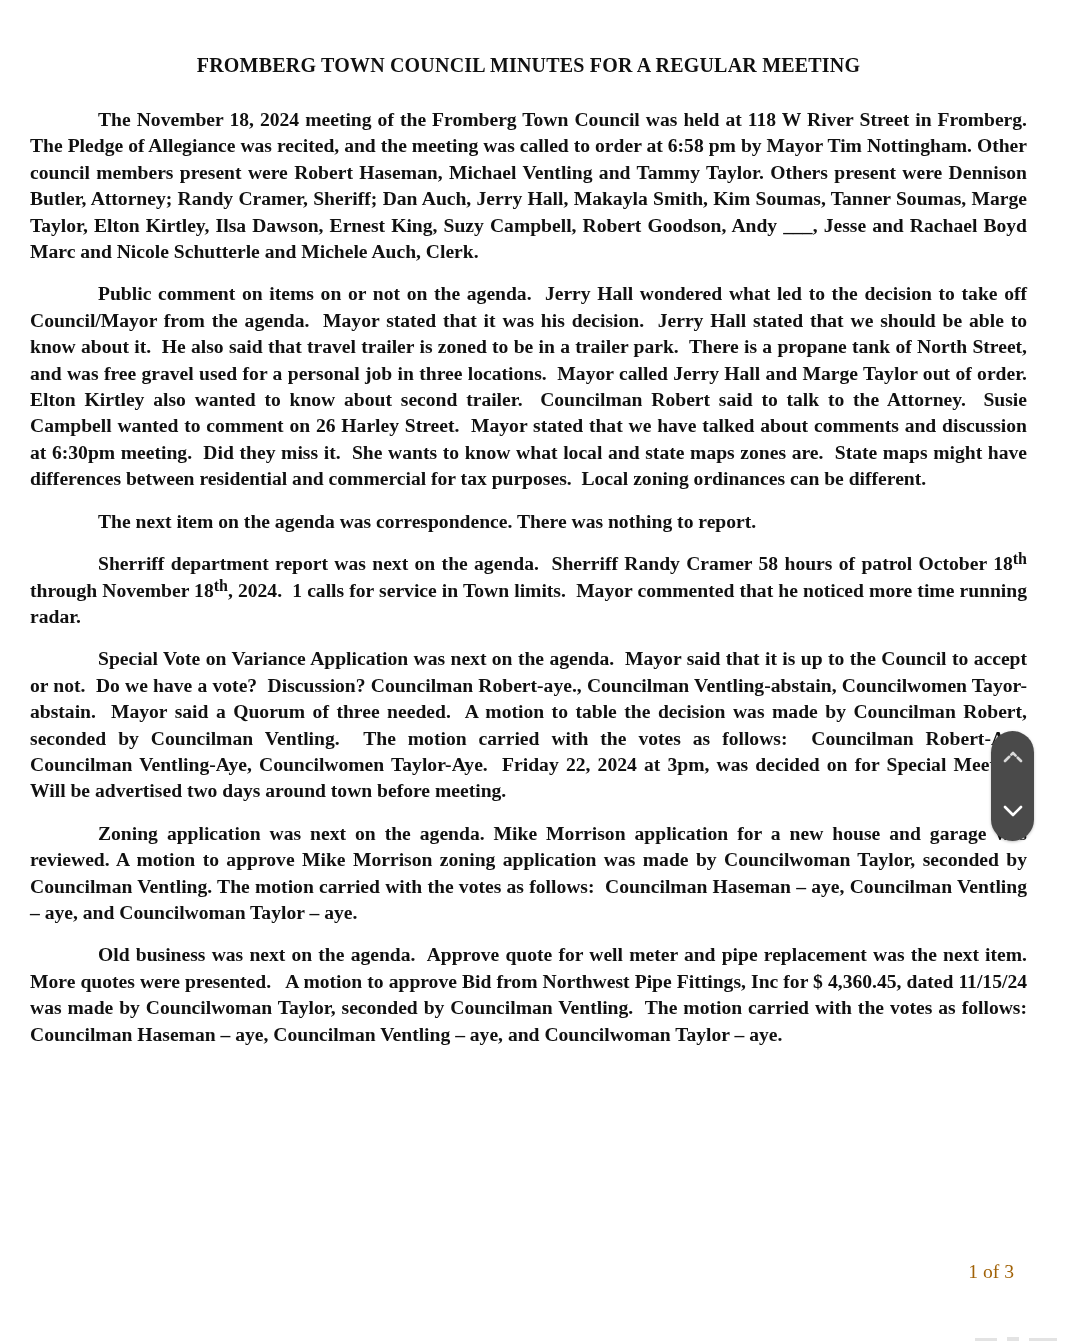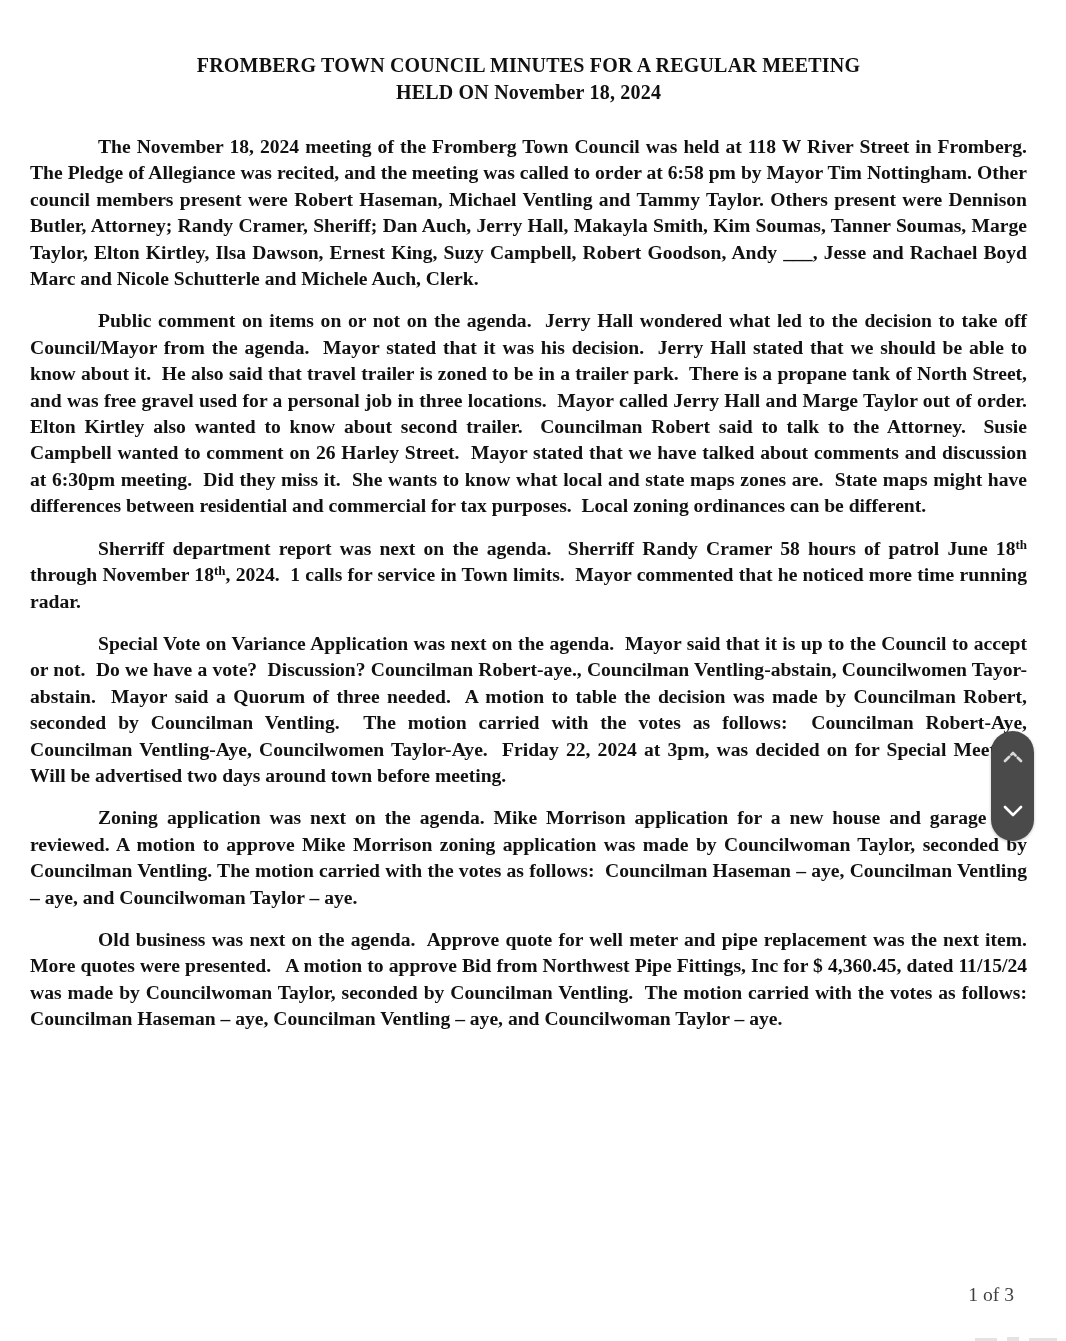--- a/index.html
+++ b/index.html
@@ -39,34 +39,33 @@
     text-align: justify;
     text-indent: 68px;
     margin: 0 0 16px 0;
     white-space: pre-wrap;
     font-weight: bold;
   }
   .para.single {
     text-align: left;
   }
   sup.ord {
-    font-size: 13px;
+    font-size: 16px;
     line-height: 0;
     vertical-align: 6px;
     white-space: pre-wrap;
     margin-top: 46px;
   }
   .page-number {
     position: absolute;
     top: 1259px;
     right: 52px;
     font-size: 19.6px;
     line-height: 26px;
-    color: #404040;
-    margin-top: 23px;
+    color: #a16207;
   }
   
   .scroll-widget {
     position: absolute;
     left: 991px;
     top: 731px;
     width: 43px;
     height: 110px;
     background: #4a4a4a;
     border-radius: 22px;
@@ -105,29 +104,29 @@
   .edge-artifact .d2 { width: 12px; height: 4px; }
   .edge-artifact .d3 { width: 28px; }
 </style>
 </head>
 <body>
 
 <div class="page">
 
   <h1 class="doc-title">
     <span>FROMBERG TOWN COUNCIL MINUTES FOR A REGULAR MEETING</span><br>
-    <span>HELD ON November 18, 2024</span>
   </h1>
 
   <p class="para">The November 18, 2024 meeting of the Fromberg Town Council was held at 118 W River Street in Fromberg.  The Pledge of Allegiance was recited, and the meeting was called to order at 6:58 pm by Mayor Tim Nottingham. Other council members present were Robert Haseman, Michael Ventling and Tammy Taylor. Others present were Dennison Butler, Attorney; Randy Cramer, Sheriff; Dan Auch, Jerry Hall, Makayla Smith, Kim Soumas, Tanner Soumas, Marge Taylor, Elton Kirtley, Ilsa Dawson, Ernest King, Suzy Campbell, Robert Goodson, Andy ___, Jesse and Rachael Boyd Marc and Nicole Schutterle and Michele Auch, Clerk.</p>
 
   <p class="para">Public comment on items on or not on the agenda.  Jerry Hall wondered what led to the decision to take off Council/Mayor from the agenda.  Mayor stated that it was his decision.  Jerry Hall stated that we should be able to know about it.  He also said that travel trailer is zoned to be in a trailer park.  There is a propane tank of North Street, and was free gravel used for a personal job in three locations.  Mayor called Jerry Hall and Marge Taylor out of order.  Elton Kirtley also wanted to know about second trailer.  Councilman Robert said to talk to the Attorney.  Susie Campbell wanted to comment on 26 Harley Street.  Mayor stated that we have talked about comments and discussion at 6:30pm meeting.  Did they miss it.  She wants to know what local and state maps zones are.  State maps might have differences between residential and commercial for tax purposes.  Local zoning ordinances can be different.</p>
 
+  <p class="para single">The next item on the agenda was correspondence. There was nothing to report.</p>
 
-  <p class="para"><span>Sherriff department report was next on the agenda.  Sherriff Randy Cramer 58 hours of patrol June 18</span><sup class="ord">th</sup><span> through November 18</span><sup class="ord">th</sup><span>, 2024.  1 calls for service in Town limits.  Mayor commented that he noticed more time running radar.</span></p>
+  <p class="para"><span>Sherriff department report was next on the agenda.  Sherriff Randy Cramer 58 hours of patrol October 18</span><sup class="ord">th</sup><span> through November 18</span><sup class="ord">th</sup><span>, 2024.  1 calls for service in Town limits.  Mayor commented that he noticed more time running radar.</span></p>
 
   <p class="para">Special Vote on Variance Application was next on the agenda.  Mayor said that it is up to the Council to accept or not.  Do we have a vote?  Discussion? Councilman Robert-aye., Councilman Ventling-abstain, Councilwomen Tayor-abstain.  Mayor said a Quorum of three needed.  A motion to table the decision was made by Councilman Robert, seconded by Councilman Ventling.  The motion carried with the votes as follows:  Councilman Robert-Aye, Councilman Ventling-Aye, Councilwomen Taylor-Aye.  Friday 22, 2024 at 3pm, was decided on for Special Meeting.  Will be advertised two days around town before meeting.</p>
 
 
   <p class="para">Zoning application was next on the agenda. Mike Morrison application for a new house and garage was reviewed. A motion to approve Mike Morrison zoning application was made by Councilwoman Taylor, seconded by Councilman Ventling. The motion carried with the votes as follows:  Councilman Haseman – aye, Councilman Ventling – aye, and Councilwoman Taylor – aye.</p>
 
   <p class="para">Old business was next on the agenda.  Approve quote for well meter and pipe replacement was the next item.  More quotes were presented.   A motion to approve Bid from Northwest Pipe Fittings, Inc for $ 4,360.45, dated 11/15/24 was made by Councilwoman Taylor, seconded by Councilman Ventling.  The motion carried with the votes as follows:  Councilman Haseman – aye, Councilman Ventling – aye, and Councilwoman Taylor – aye.</p>
 
   <div class="page-number">1 of 3</div>
 

